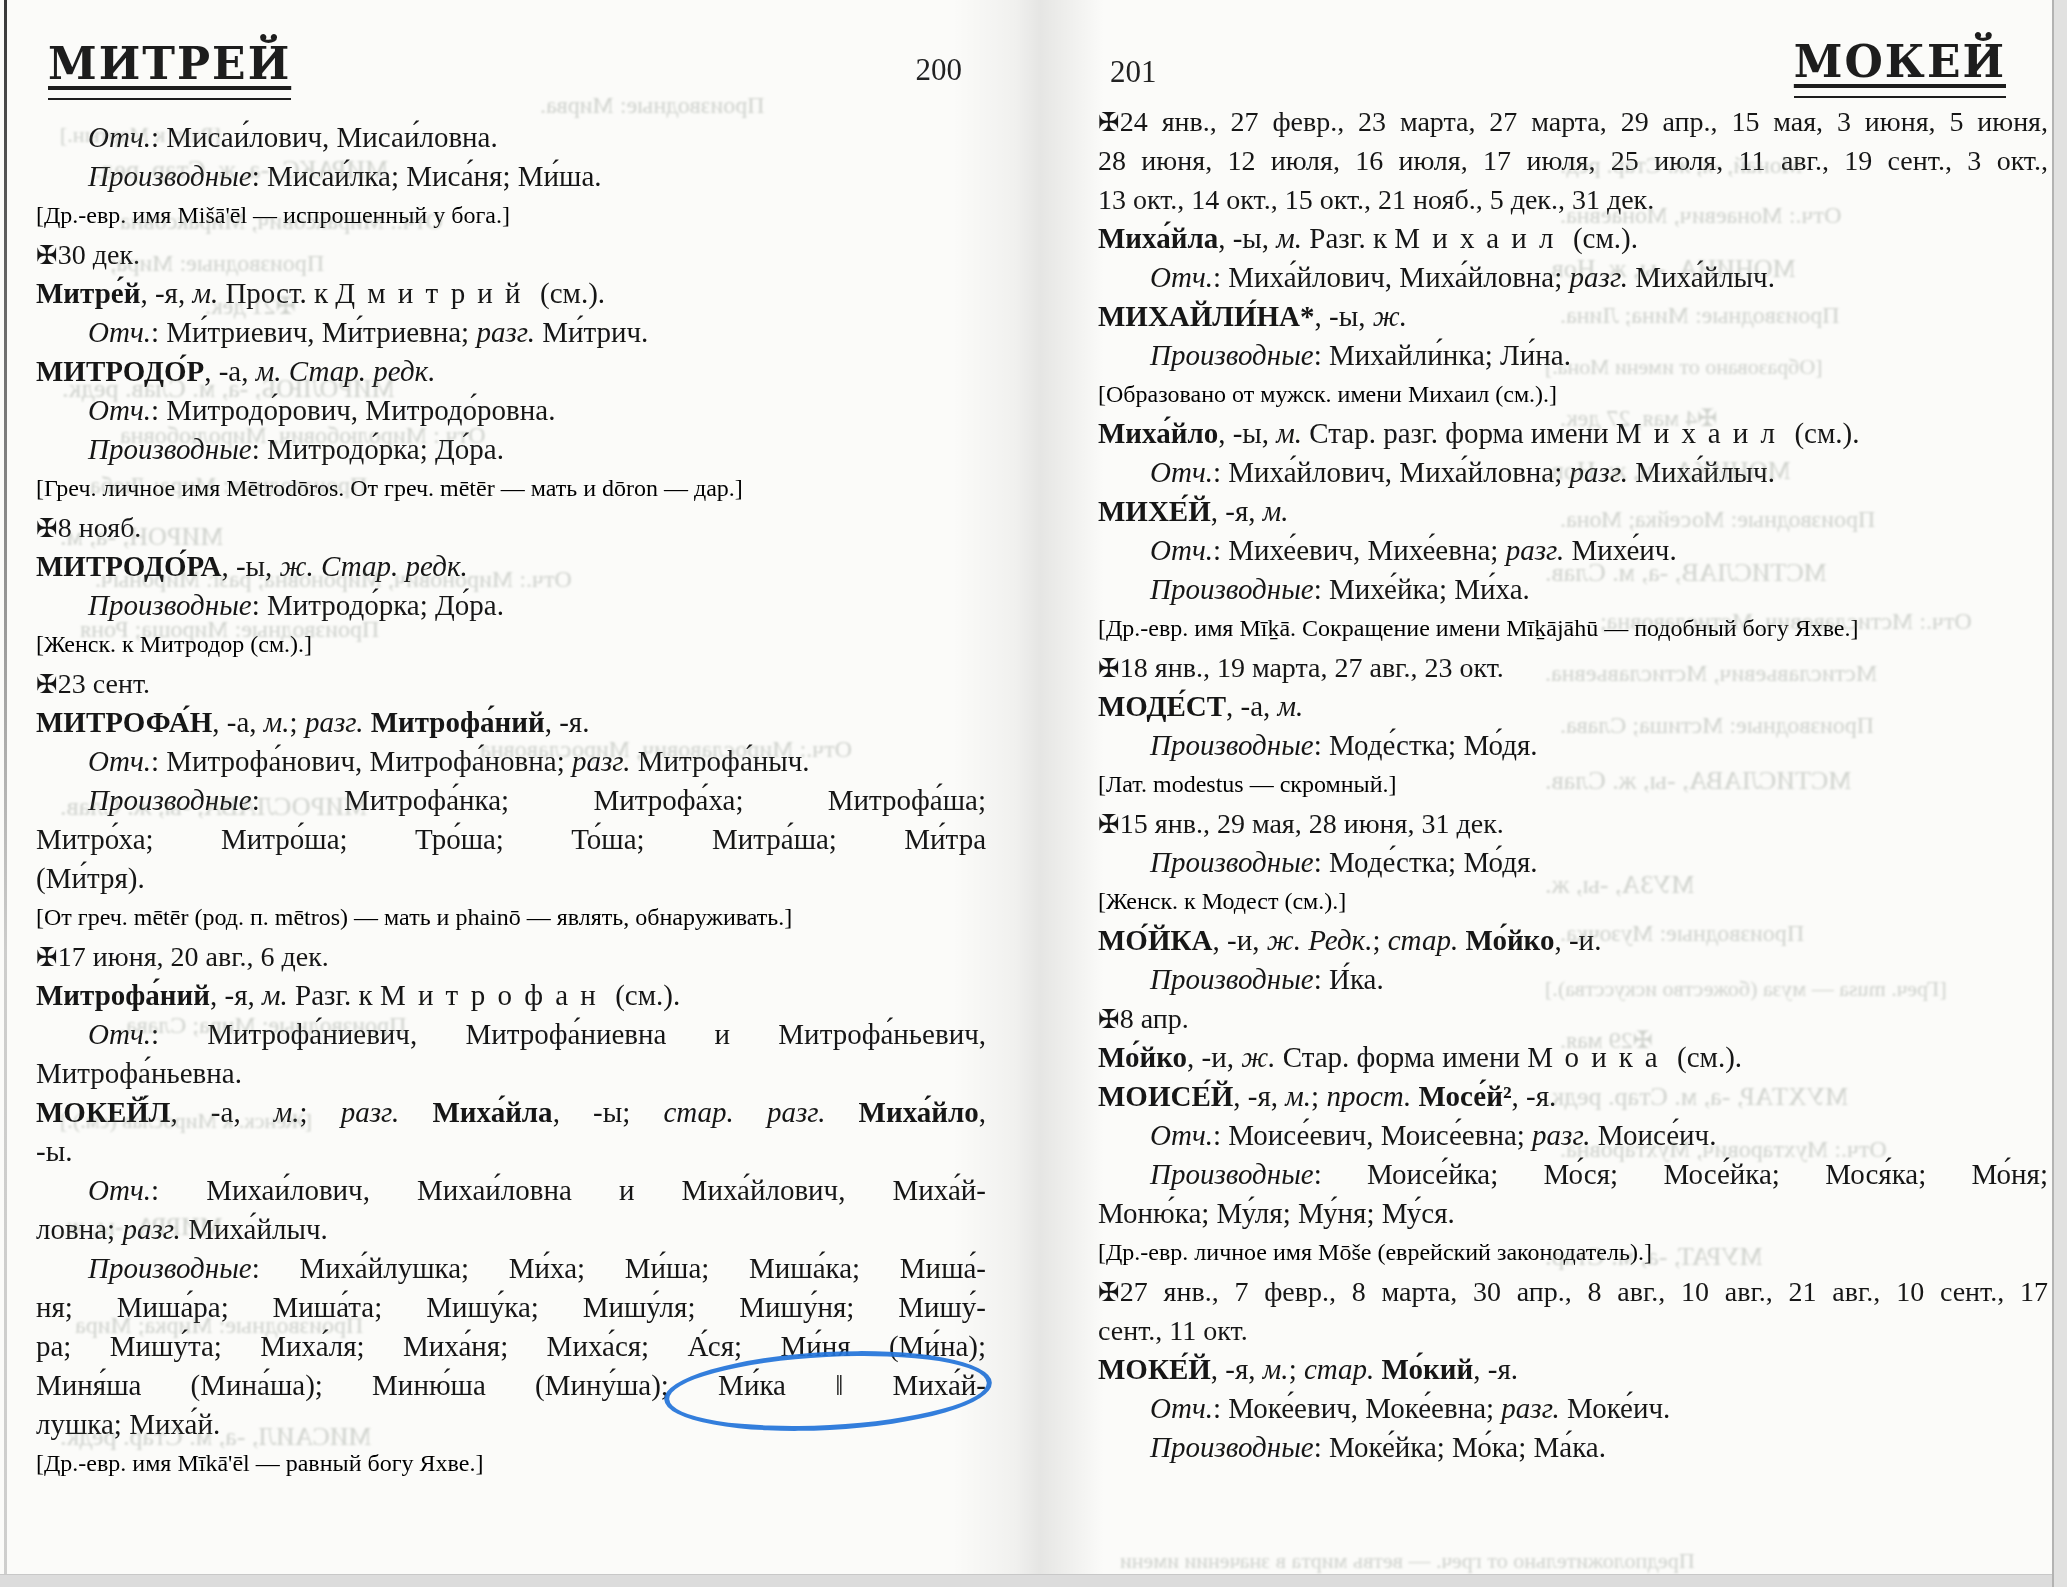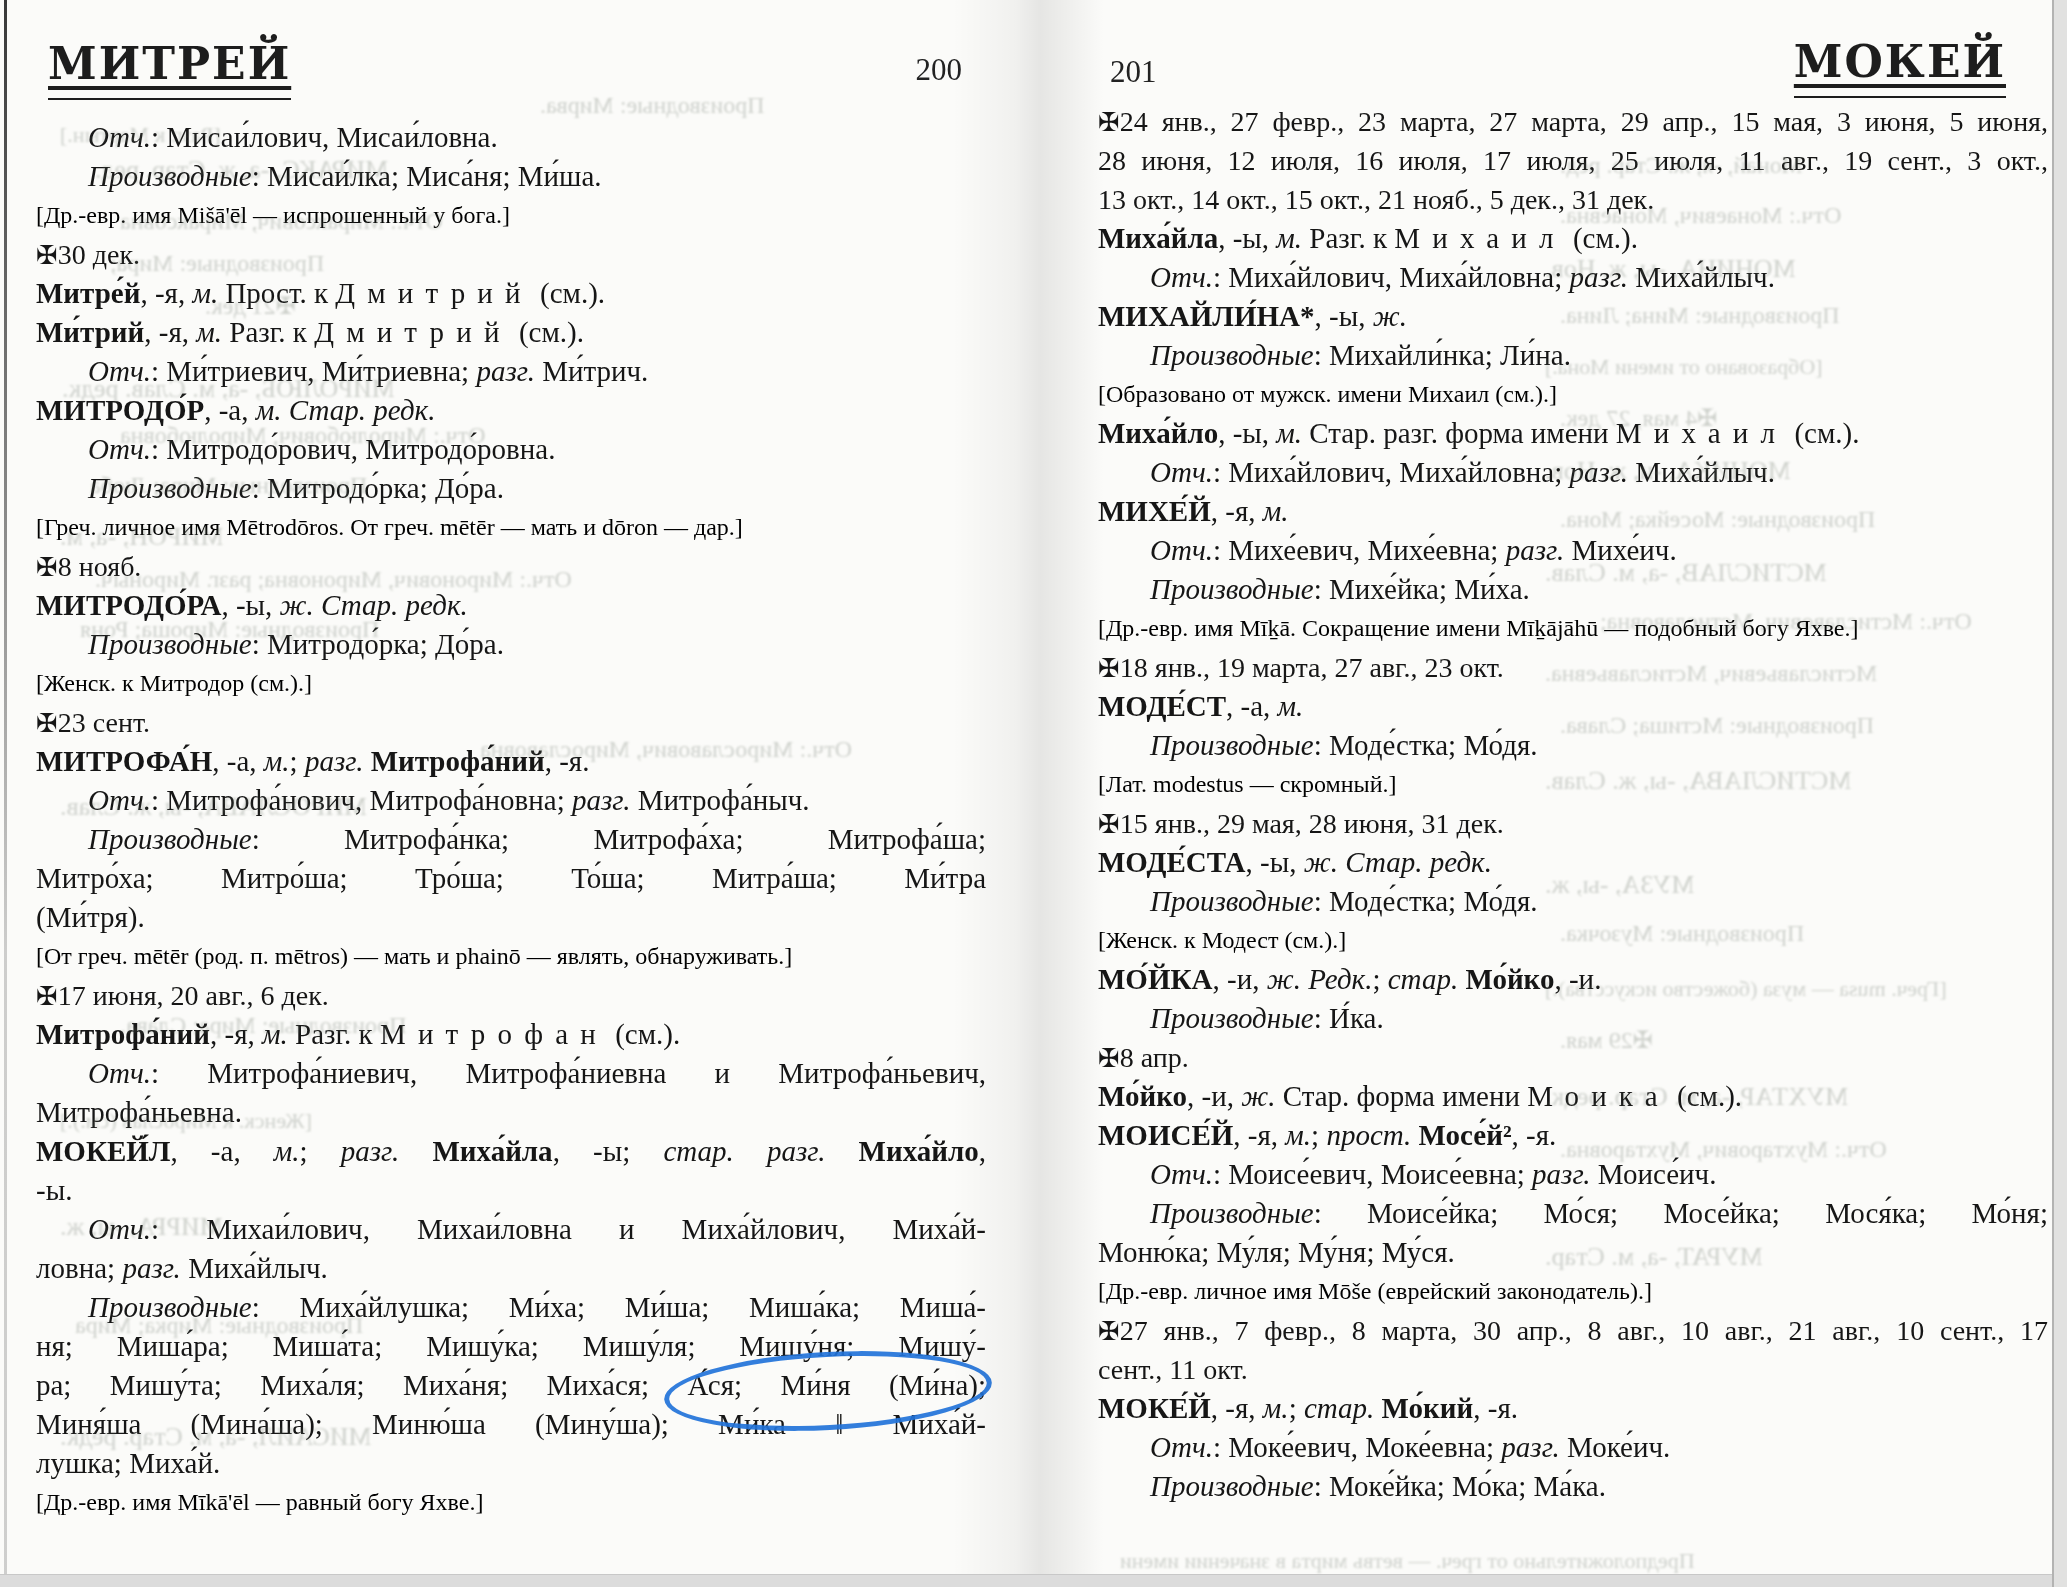--- a/index.html
+++ b/index.html
@@ -71,21 +71,20 @@
 
 <div class="page" id="left-page">
   <div class="running-head">МИТРЕЙ</div>
   <div class="pagenum">200</div>
   <div class="lines" id="left-lines">
       <div class="line ind"><span class="it">Отч.</span><span>: Мисаи́лович, Мисаи́ловна.</span></div>
       <div class="line ind"><span class="it">Производные</span><span>: Мисаи́лка; Миса́ня; Ми́ша.</span></div>
       <div class="line etym"><span>[Др.-евр. имя Mišā'ēl — испрошенный у бога.]</span></div>
       <div class="line dates"><span class="xr">✠</span><span>30 дек.</span></div>
       <div class="line"><span class="bd">Митре́й</span><span>, -я, </span><span class="it">м.</span><span> Прост. к </span><span class="sp">Дмитрий</span><span> (см.).</span></div>
-      <div class="line"><span class="bd">Ми́трий</span><span>, -я, </span><span class="it">м.</span><span> Разг. к </span><span class="sp">Дмитрий</span><span> (см.).</span></div>
       <div class="line ind"><span class="it">Отч.</span><span>: Ми́триевич, Ми́триевна; </span><span class="it">разг.</span><span> Ми́трич.</span></div>
       <div class="line"><span class="bd">МИТРОДО́Р</span><span>, -а, </span><span class="it">м. Стар. редк.</span></div>
       <div class="line ind"><span class="it">Отч.</span><span>: Митродо́рович, Митродо́ровна.</span></div>
       <div class="line ind"><span class="it">Производные</span><span>: Митродо́рка; До́ра.</span></div>
       <div class="line etym"><span>[Греч. личное имя Mētrodōros. От греч. mētēr — мать и dōron — дар.]</span></div>
       <div class="line dates"><span class="xr">✠</span><span>8 нояб.</span></div>
       <div class="line"><span class="bd">МИТРОДО́РА</span><span>, -ы, </span><span class="it">ж. Стар. редк.</span></div>
       <div class="line ind"><span class="it">Производные</span><span>: Митродо́рка; До́ра.</span></div>
       <div class="line etym"><span>[Женск. к Митродор (см.).]</span></div>
       <div class="line dates"><span class="xr">✠</span><span>23 сент.</span></div>
@@ -128,21 +127,20 @@
       <div class="line ind"><span class="it">Отч.</span><span>: Миха́йлович, Миха́йловна; </span><span class="it">разг.</span><span> Миха́йлыч.</span></div>
       <div class="line"><span class="bd">МИХЕ́Й</span><span>, -я, </span><span class="it">м.</span></div>
       <div class="line ind"><span class="it">Отч.</span><span>: Михе́евич, Михе́евна; </span><span class="it">разг.</span><span> Михе́ич.</span></div>
       <div class="line ind"><span class="it">Производные</span><span>: Михе́йка; Ми́ха.</span></div>
       <div class="line etym"><span>[Др.-евр. имя Mīḵā. Сокращение имени Mīḵājāhū — подобный богу Яхве.]</span></div>
       <div class="line dates"><span class="xr">✠</span><span>18 янв., 19 марта, 27 авг., 23 окт.</span></div>
       <div class="line"><span class="bd">МОДЕ́СТ</span><span>, -а, </span><span class="it">м.</span></div>
       <div class="line ind"><span class="it">Производные</span><span>: Моде́стка; Мо́дя.</span></div>
       <div class="line etym"><span>[Лат. modestus — скромный.]</span></div>
       <div class="line dates"><span class="xr">✠</span><span>15 янв., 29 мая, 28 июня, 31 дек.</span></div>
-      <div class="line"><span class="bd">МОДЕ́СТА</span><span>, -ы, </span><span class="it">ж. Стар. редк.</span></div>
       <div class="line ind"><span class="it">Производные</span><span>: Моде́стка; Мо́дя.</span></div>
       <div class="line etym"><span>[Женск. к Модест (см.).]</span></div>
       <div class="line"><span class="bd">МО́ЙКА</span><span>, -и, </span><span class="it">ж. Редк.</span><span>; </span><span class="it">стар.</span><span> </span><span class="bd">Мо́йко</span><span>, -и.</span></div>
       <div class="line ind"><span class="it">Производные</span><span>: И́ка.</span></div>
       <div class="line dates"><span class="xr">✠</span><span>8 апр.</span></div>
       <div class="line"><span class="bd">Мо́йко</span><span>, -и, </span><span class="it">ж.</span><span> Стар. форма имени </span><span class="sp">Моика</span><span> (см.).</span></div>
       <div class="line"><span class="bd">МОИСЕ́Й</span><span>, -я, </span><span class="it">м.</span><span>; </span><span class="it">прост.</span><span> </span><span class="bd">Мосе́й²</span><span>, -я.</span></div>
       <div class="line ind"><span class="it">Отч.</span><span>: Моисе́евич, Моисе́евна; </span><span class="it">разг.</span><span> Моисе́ич.</span></div>
       <div class="line ind jl"><span class="it">Производные</span><span>: Моисе́йка; Мо́ся; Мосе́йка; Мося́ка; Мо́ня;</span></div>
       <div class="line"><span>Моню́ка; Му́ля; Му́ня; Му́ся.</span></div>

